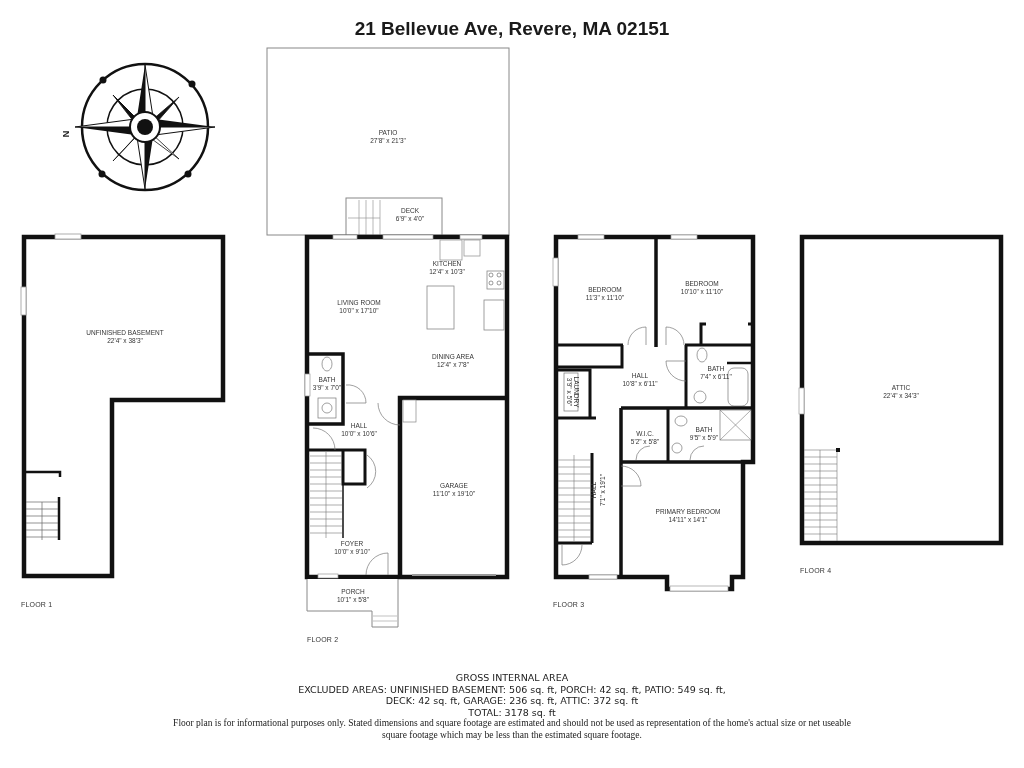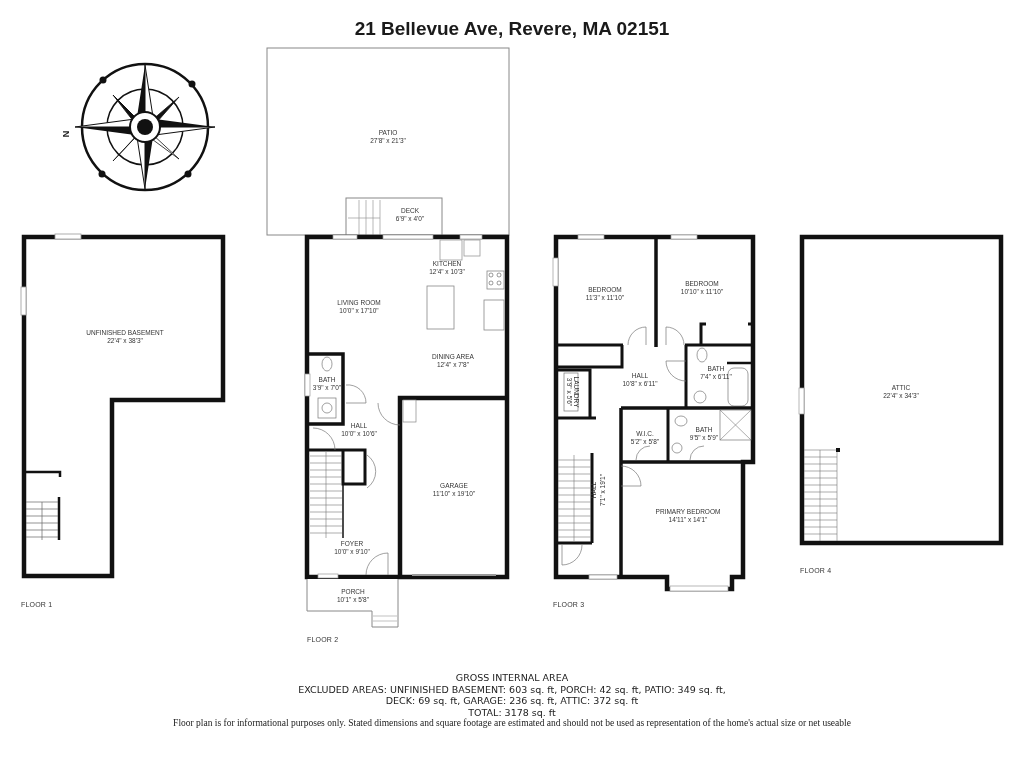--- a/index.html
+++ b/index.html
@@ -271,17 +271,18 @@
 
 <div class="compass-n">N</div>
 
 <div class="floor-label" style="left:21px; top:601px;">FLOOR 1</div>
 <div class="floor-label" style="left:307px; top:636px;">FLOOR 2</div>
 <div class="floor-label" style="left:553px; top:601px;">FLOOR 3</div>
 <div class="floor-label" style="left:800px; top:567px;">FLOOR 4</div>
 
 <div class="footer">
   <div>GROSS INTERNAL AREA</div>
-  <div>EXCLUDED AREAS: UNFINISHED BASEMENT: 603 sq. ft, PORCH: 42 sq. ft, PATIO: 349 sq. ft,</div>
-  <div>DECK: 69 sq. ft, GARAGE: 236 sq. ft, ATTIC: 372 sq. ft</div>
+  <div>EXCLUDED AREAS: UNFINISHED BASEMENT: 506 sq. ft, PORCH: 42 sq. ft, PATIO: 549 sq. ft,</div>
+  <div>DECK: 42 sq. ft, GARAGE: 236 sq. ft, ATTIC: 372 sq. ft</div>
   <div>TOTAL: 3178 sq. ft</div>
   <div class="disclaimer">Floor plan is for informational purposes only. Stated dimensions and square footage are estimated and should not be used as representation of the home's actual size or net useable</div>
+  <div class="disclaimer">square footage which may be less than the estimated square footage.</div>
 </div>
 
 </body></html>

